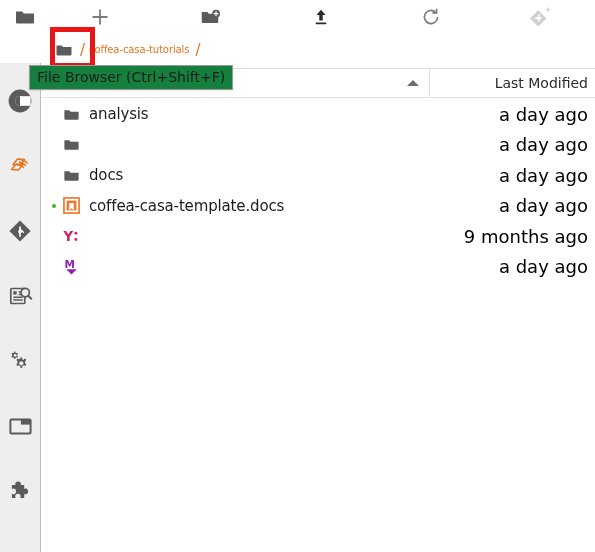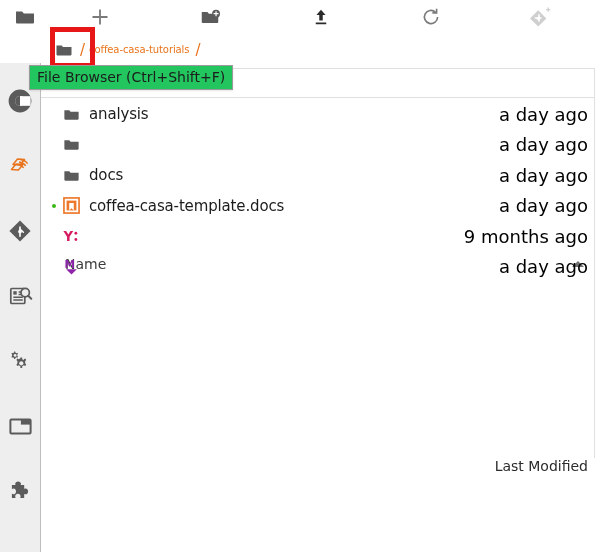--- a/index.html
+++ b/index.html
@@ -102,21 +102,20 @@
     background: #ffffff;
   }
   #col-header {
     position: absolute;
     left: 0; top: 5px;
     width: 554px; height: 30px;
     border-top: 1px solid #e0e0e0;
     border-bottom: 1px solid #e0e0e0;
     box-sizing: border-box;
     display: flex;
-    flex-direction: column;
   }
   #col-name {
     flex: 0 0 389px;
     display: flex;
     align-items: center;
     justify-content: space-between;
     padding: 0 10px 0 24px;
     box-sizing: border-box;
     border-right: 1px solid #e0e0e0;
     cursor: pointer;
@@ -187,21 +186,21 @@
     margin-left: auto;
     font-size: 18px;
     color: #000000;
     white-space: nowrap;
   }
 
   
   #tooltip {
     position: absolute;
     left: 29px; top: 65px;
-    background: #22c55e;
+    background: #15803d;
     border: 1px solid #9a9a9a;
     padding: 3px 7px 4px 7px;
     font-size: 14px;
     color: #1c1c1c;
     white-space: nowrap;
     z-index: 50;
     box-shadow: 0 1px 2px rgba(0,0,0,0.10);
   }
 </style>
 </head>

